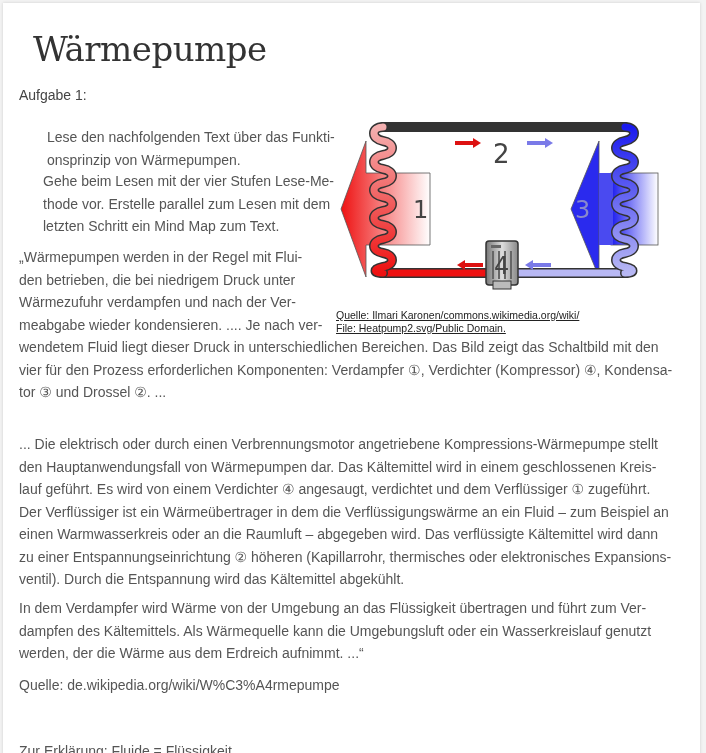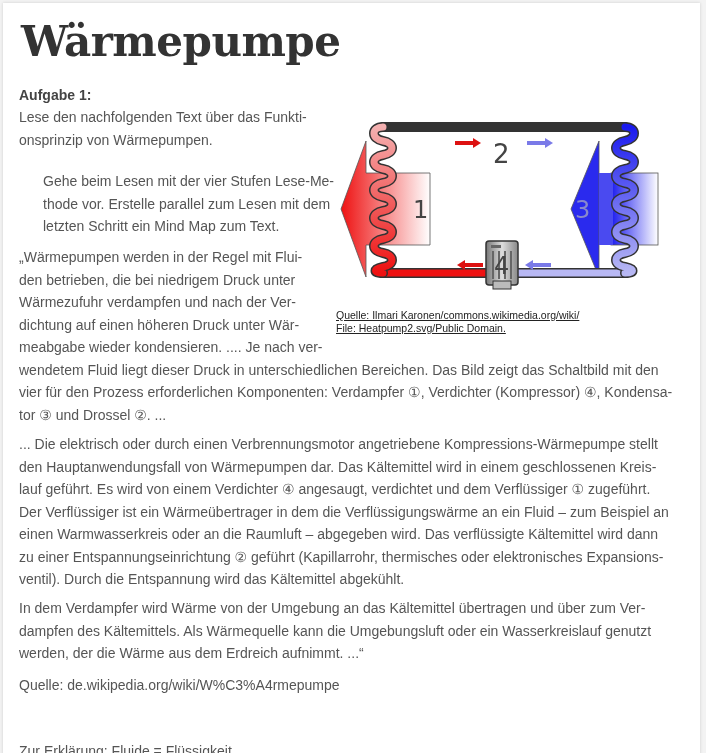--- a/index.html
+++ b/index.html
@@ -2,80 +2,79 @@
 <html><head>
 <meta charset="utf-8">
 <style>
   html, body { margin: 0; padding: 0; background: #f3f3f3; }
   body { width: 706px; height: 753px; overflow: hidden; font-family: "Liberation Sans", sans-serif; }
   .card {
     position: absolute; left: 3px; top: 3px; width: 697px; height: 760px;
     background: #ffffff; box-shadow: 0 0 3px rgba(0,0,0,0.15);
   }
   .title {
-    position: absolute; left: 18px; top: 14px; margin: 0;
-    font-family: "DejaVu Serif", "Liberation Serif", serif; font-weight: bold;
-    font-size: 42px; color: #333; letter-spacing: -0.5px;
+    position: absolute; left: 18px; top: 14px; margin: 12px;
+    font-family: "DejaVu Serif", "Liberation Serif", serif; font-weight: normal;
+    font-size: 34px; color: #333; letter-spacing: -0.5px;
   }
   .task {
-    position: absolute; left: 16px; top: 84px; font-weight: bold; font-size: 14px; color: #444;
+    position: absolute; left: 16px; top: 84px; font-weight: normal; font-size: 14px; color: #444;
   }
   .txt { position: absolute; left: 16px; color: #555; font-size: 14px; line-height: 22.5px; }
   .txt p { margin: 0; }
   .narrow { width: 305px; }
   .wide { width: 670px; }
   .figure { position: absolute; left: 330px; top: 112px; width: 340px; height: 222px; }
   .caption {
     position: absolute; left: 333px; top: 306px; font-size: 10.5px; line-height: 13px; color: #222;
     font-family: "Liberation Sans", sans-serif;
     text-decoration: underline;
   }
   .cap-line { display: block; }
 </style>
 </head>
 <body>
 
 <div class="card">
   <h1 class="title">Wärmepumpe</h1>
   <div class="task">Aufgabe 1:</div>
 
-  <div class="txt narrow" style="top:103px;">
+  <div class="txt narrow" style="top:123px;margin-left:28px;">
     <p>Lese den nachfolgenden Text über das Funkti-</p>
     <p>onsprinzip von Wärmepumpen.</p>
   </div>
 
   <div class="txt narrow" style="top:167px;margin-left:24px;">
     <p>Gehe beim Lesen mit der vier Stufen Lese-Me-</p>
     <p>thode vor. Erstelle parallel zum Lesen mit dem</p>
     <p>letzten Schritt ein Mind Map zum Text.</p>
   </div>
 
   <div class="txt wide" style="top:243px; white-space:nowrap;">
     <p>„Wärmepumpen werden in der Regel mit Flui-</p>
     <p>den betrieben, die bei niedrigem Druck unter</p>
     <p>Wärmezufuhr verdampfen und nach der Ver-</p>
-    <p>dichtung auf einen höheren Druck unter Wär-</p>
     <p>meabgabe wieder kondensieren. .... Je nach ver-</p>
     <p>wendetem Fluid liegt dieser Druck in unterschiedlichen Bereichen. Das Bild   zeigt das Schaltbild mit den</p>
     <p>vier für den Prozess erforderlichen Komponenten: Verdampfer ①, Verdichter (Kompressor) ④, Kondensa-</p>
     <p>tor ③  und Drossel ②. ...</p>
   </div>
 
   <div class="txt wide" style="top:430px; white-space:nowrap;">
     <p>... Die elektrisch oder durch einen Verbrennungsmotor angetriebene Kompressions-Wärmepumpe stellt</p>
     <p>den Hauptanwendungsfall von Wärmepumpen dar. Das Kältemittel wird in einem geschlossenen Kreis-</p>
     <p>lauf geführt. Es wird von einem Verdichter ④  angesaugt, verdichtet und dem Verflüssiger ①  zugeführt.</p>
     <p>Der Verflüssiger ist ein Wärmeübertrager in dem die Verflüssigungswärme an ein Fluid – zum Beispiel an</p>
     <p>einen Warmwasserkreis oder an die Raumluft – abgegeben wird. Das verflüssigte Kältemittel wird dann</p>
-    <p>zu einer Entspannungseinrichtung ②  geführt (Kapillarrohr, thermisches oder elektronisches Expansions-</p>
+    <p>zu einer Entspannungseinrichtung ②  höheren (Kapillarrohr, thermisches oder elektronisches Expansions-</p>
     <p>ventil). Durch die Entspannung wird das Kältemittel abgekühlt.</p>
   </div>
 
   <div class="txt wide" style="top:594px; white-space:nowrap;">
-    <p>In dem Verdampfer wird Wärme von der Umgebung an das Kältemittel übertragen und über zum Ver-</p>
+    <p>In dem Verdampfer wird Wärme von der Umgebung an das Flüssigkeit übertragen und führt zum Ver-</p>
     <p>dampfen des Kältemittels. Als Wärmequelle kann die Umgebungsluft oder ein Wasserkreislauf genutzt</p>
     <p>werden, der die Wärme aus dem Erdreich aufnimmt. ...“</p>
   </div>
 
   <div class="txt wide" style="top:671px;">Quelle: de.wikipedia.org/wiki/W%C3%A4rmepumpe</div>
   <div class="txt wide" style="top:737px;">Zur Erklärung: Fluide = Flüssigkeit</div>
 
   <svg class="figure" viewBox="0 0 340 222" xmlns="http://www.w3.org/2000/svg">
     <defs>
       <linearGradient id="hotArrow" x1="0" x2="1" y1="0" y2="0">

